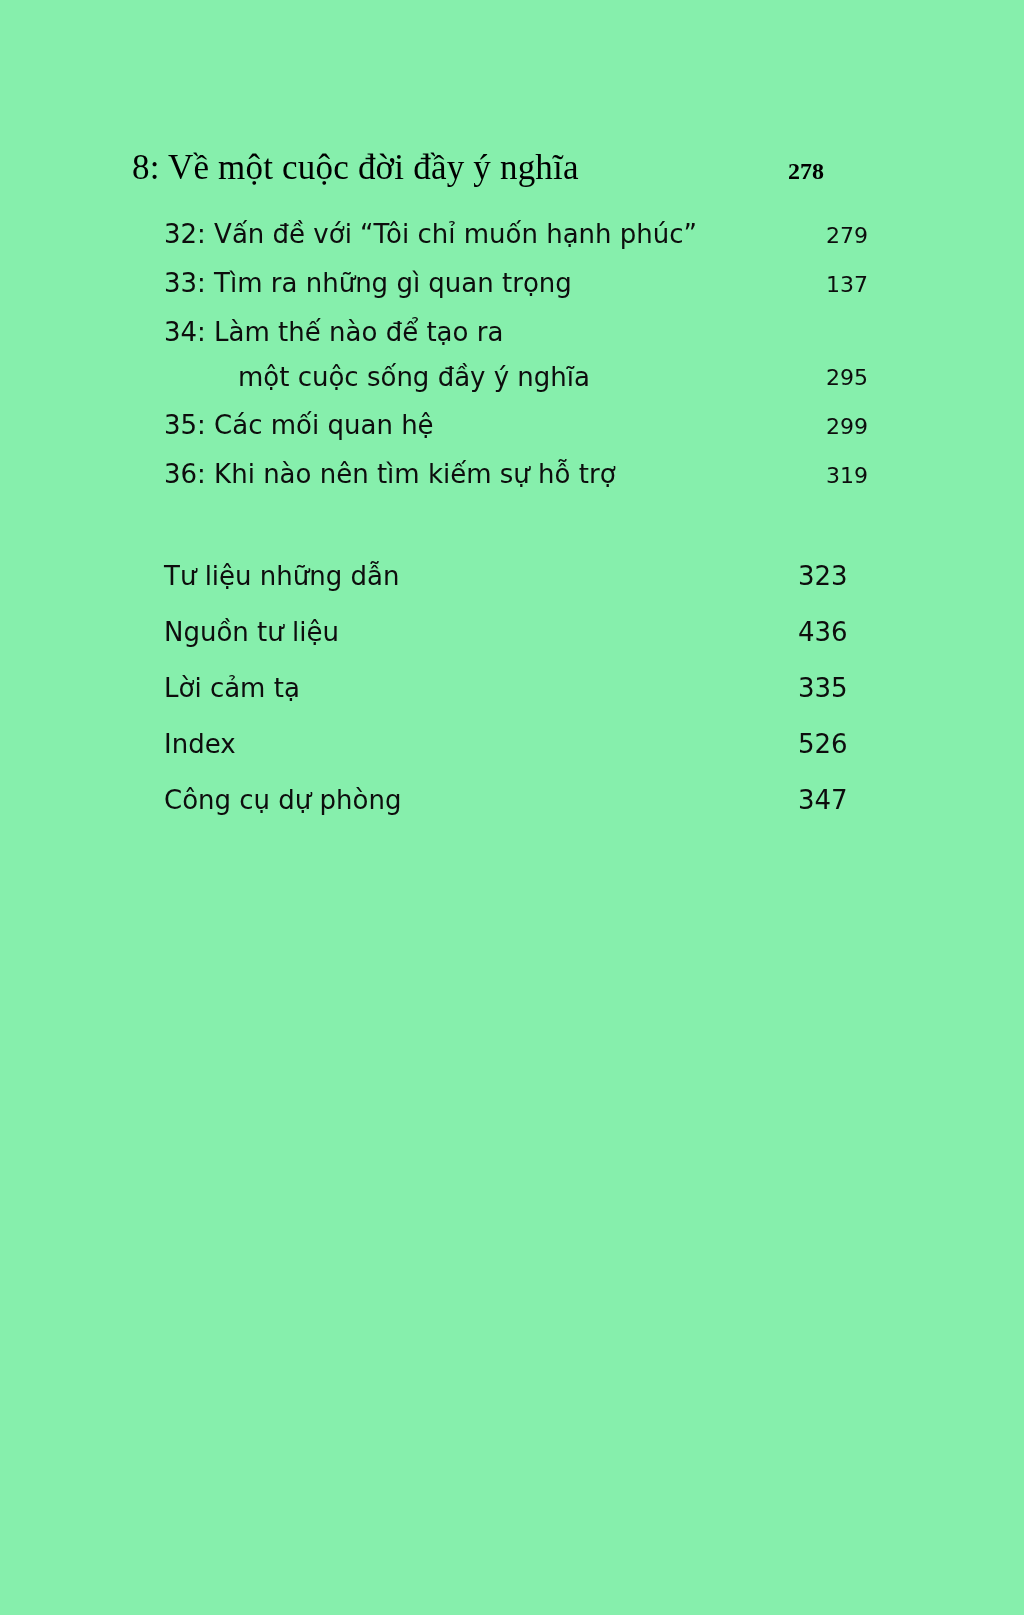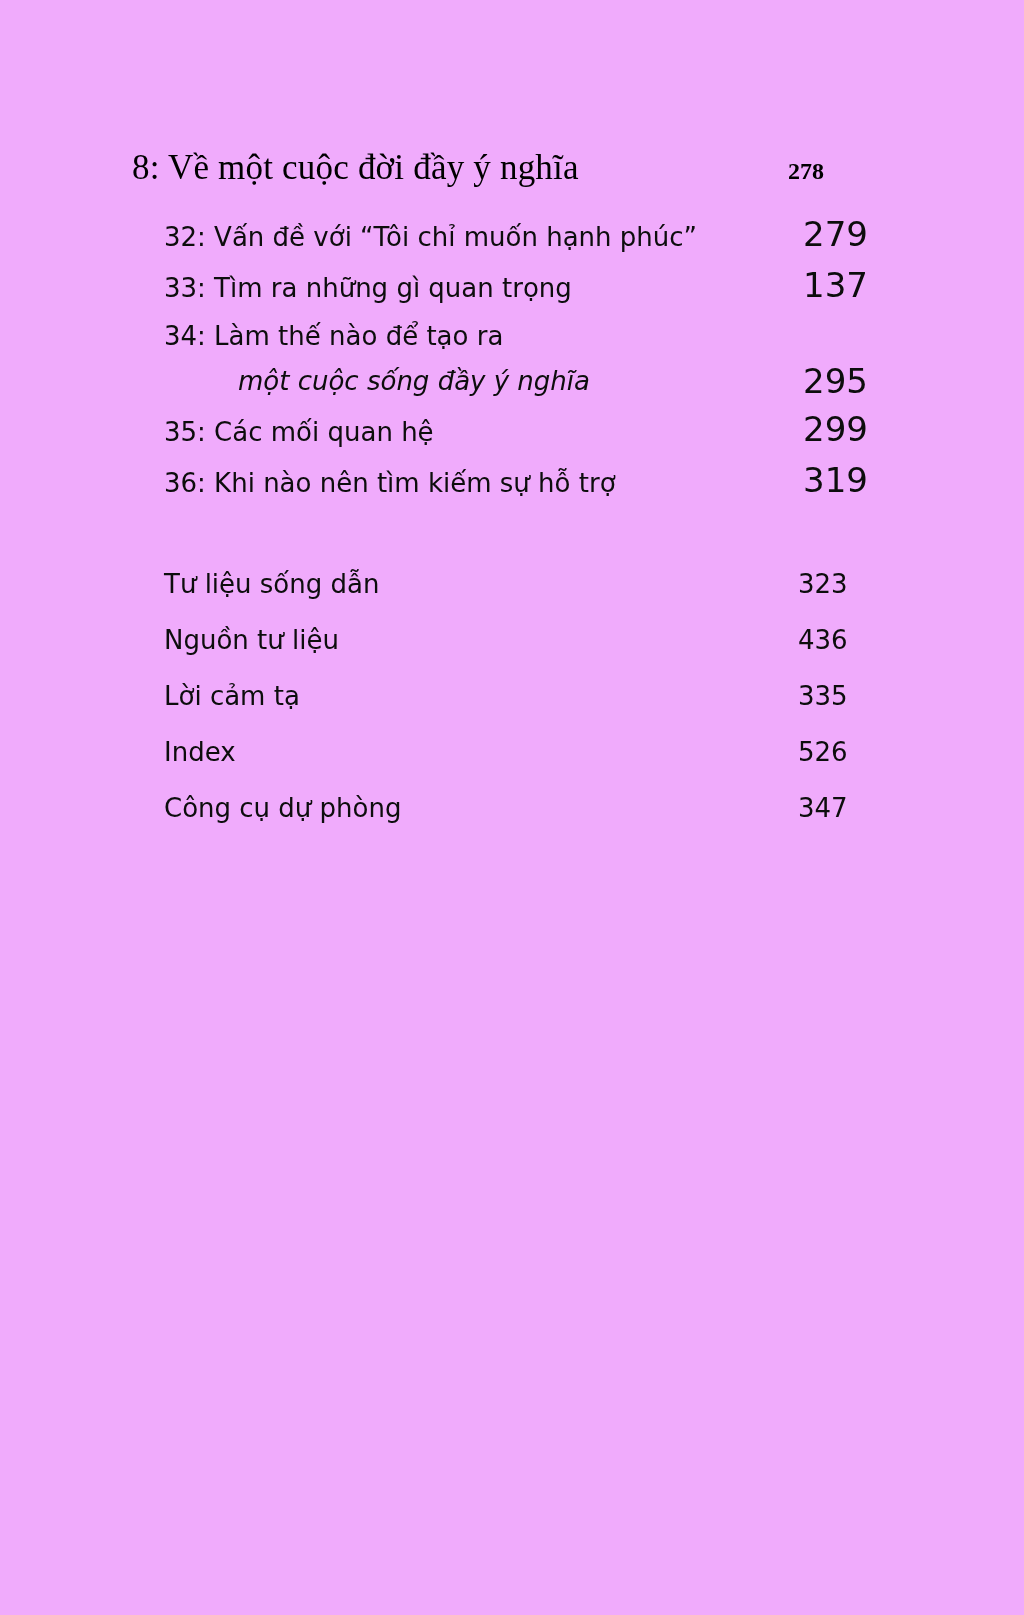--- a/index.html
+++ b/index.html
@@ -4,21 +4,21 @@
 <style>
   html, body {
     margin: 0;
     padding: 0;
     background: #ffffff;
   }
   .page {
     position: relative;
     width: 1024px;
     height: 1615px;
-    background: #f0abfc;
+    background: #86efac;
     margin: 0 auto;
     overflow: hidden;
   }
   .toc {
     position: absolute;
     left: 132px;
     top: 148px;
     width: 736px;
   }
   .part-row {
@@ -52,25 +52,24 @@
   .entry-title {
     font-family: "DejaVu Sans", sans-serif;
     font-size: 26px;
     line-height: 45px;
     color: #0d0d0d;
     font-weight: 400;
   }
   .entry-title .cont {
     display: block;
     padding-left: 74px;
-    font-style: italic;
   }
   .entry-page {
     font-family: "DejaVu Sans", sans-serif;
-    font-size: 34px;
+    font-size: 22px;
     line-height: 45px;
     color: #0d0d0d;
     text-align: right;
     min-width: 70px;
     white-space: nowrap;
   }
   .entry-page.bottom-align {
     align-self: flex-end;
   }
   .back-matter {
@@ -133,21 +132,21 @@
     </div>
 
     <div class="entry-row">
       <div class="entry-title">36: Khi nào nên tìm kiếm sự hỗ trợ</div>
       <div class="entry-page">319</div>
     </div>
 
     <div class="back-matter">
 
       <div class="back-row">
-        <div class="back-title">Tư liệu sống dẫn</div>
+        <div class="back-title">Tư liệu những dẫn</div>
         <div class="back-page">323</div>
       </div>
 
       <div class="back-row">
         <div class="back-title">Nguồn tư liệu</div>
         <div class="back-page">436</div>
       </div>
 
       <div class="back-row">
         <div class="back-title">Lời cảm tạ</div>

